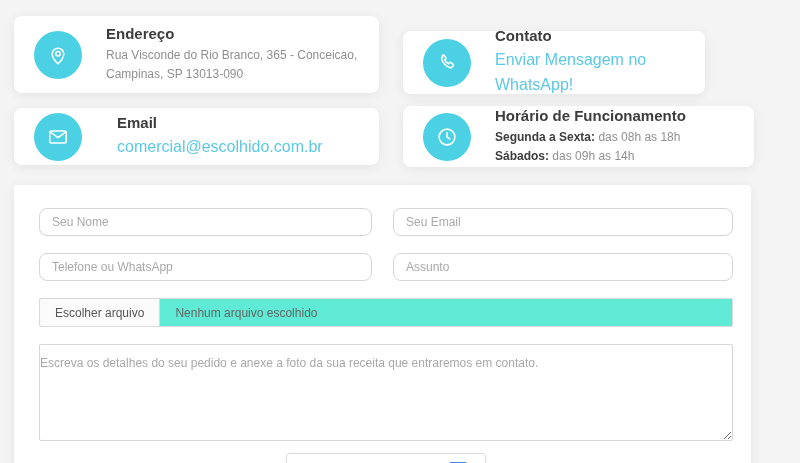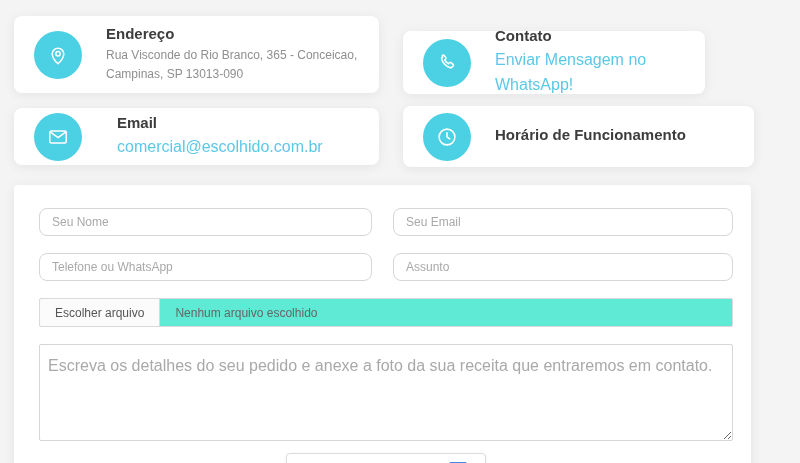--- a/index.html
+++ b/index.html
@@ -42,21 +42,21 @@
   }
   ::placeholder{color:#a9a9a9;opacity:1;}
   .file-input{
     height:27px;border:1px solid #d9d9d9;border-radius:2px;display:flex;align-items:stretch;
     margin-bottom:17px;background:#5eead4;font-size:12px;color:#555;cursor:pointer;overflow:hidden;
   }
   .file-btn{display:flex;align-items:center;padding:0 15px;border-right:1px solid #d9d9d9;background:#fbfbfb;white-space:nowrap;}
   .file-status{display:flex;align-items:center;padding:0 15px;color:#666;white-space:nowrap;}
   textarea.message{
     width:100%;height:97px;border:1px solid #d6d6d6;border-radius:2px;box-sizing:border-box;
-    padding:10px 8px;font-size:16px;font-family:inherit;color:#555;resize:both;outline:none;
+    padding:10px 0;font-size:12px;font-family:inherit;color:#555;resize:both;outline:none;
     margin:0 0 12px 0;display:block;line-height:1.4;
   }
   .submit-box{
     width:198px;height:40px;margin:0 auto;background:#fff;border:1px solid #dcdcdc;
     border-radius:4px;position:relative;box-shadow:0 1px 4px rgba(0,0,0,.05);cursor:pointer;
   }
   .submit-blue{
     position:absolute;left:162px;top:8px;width:18px;height:30px;
     background:#4a85e2;border-radius:2px 2px 0 0;
   }
@@ -104,20 +104,21 @@
 
 <div class="card" id="card-hours">
   <div class="icon-circle">
     <svg width="22" height="22" viewBox="0 0 24 24" fill="none" stroke="#ffffff" stroke-width="1.7" stroke-linecap="round" stroke-linejoin="round">
       <circle cx="12" cy="12" r="8.6"></circle>
       <path d="M12 7.3V12l3.1 2.1"></path>
     </svg>
   </div>
   <div>
     <div class="card-title">Horário de Funcionamento</div>
+    <div class="card-sub"><span class="b">Segunda a Sexta:</span> <span>das 08h as 18h</span> <span class="b">Sábados:</span> <span>das 09h as 14h</span></div>
   </div>
 </div>
 
 <div class="form-panel">
   <div class="grid2">
     <input class="text" type="text" placeholder="Seu Nome" style="">
     <input class="text" type="text" placeholder="Seu Email" style="">
   </div>
   <div class="grid2">
     <input class="text" type="text" placeholder="Telefone ou WhatsApp" style="">

